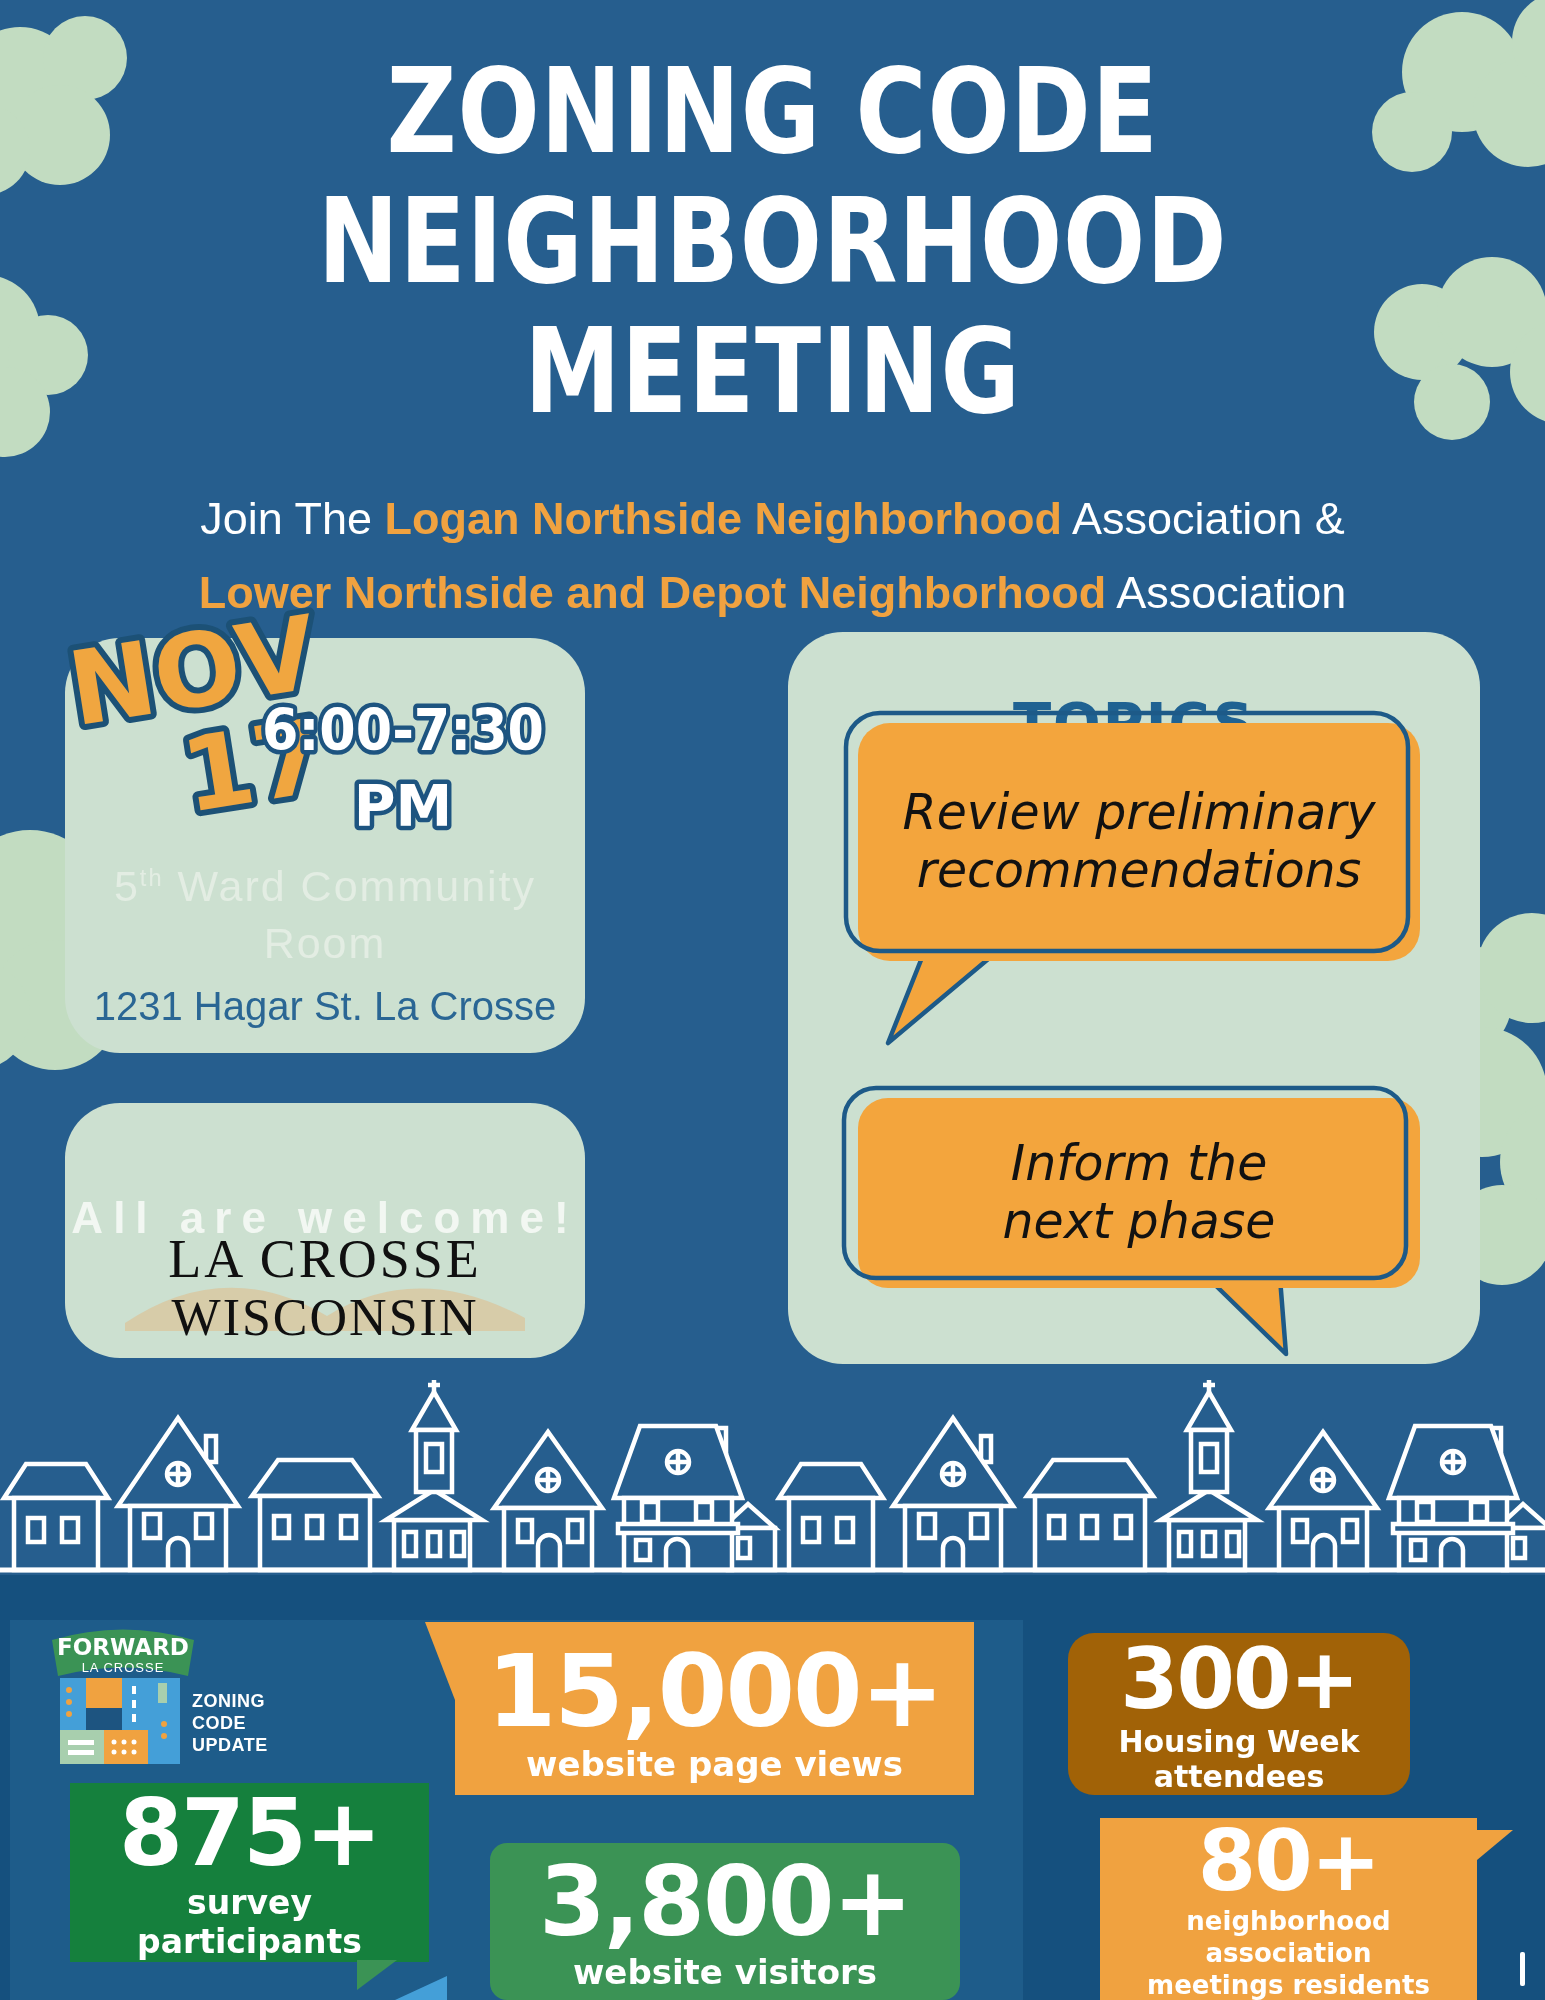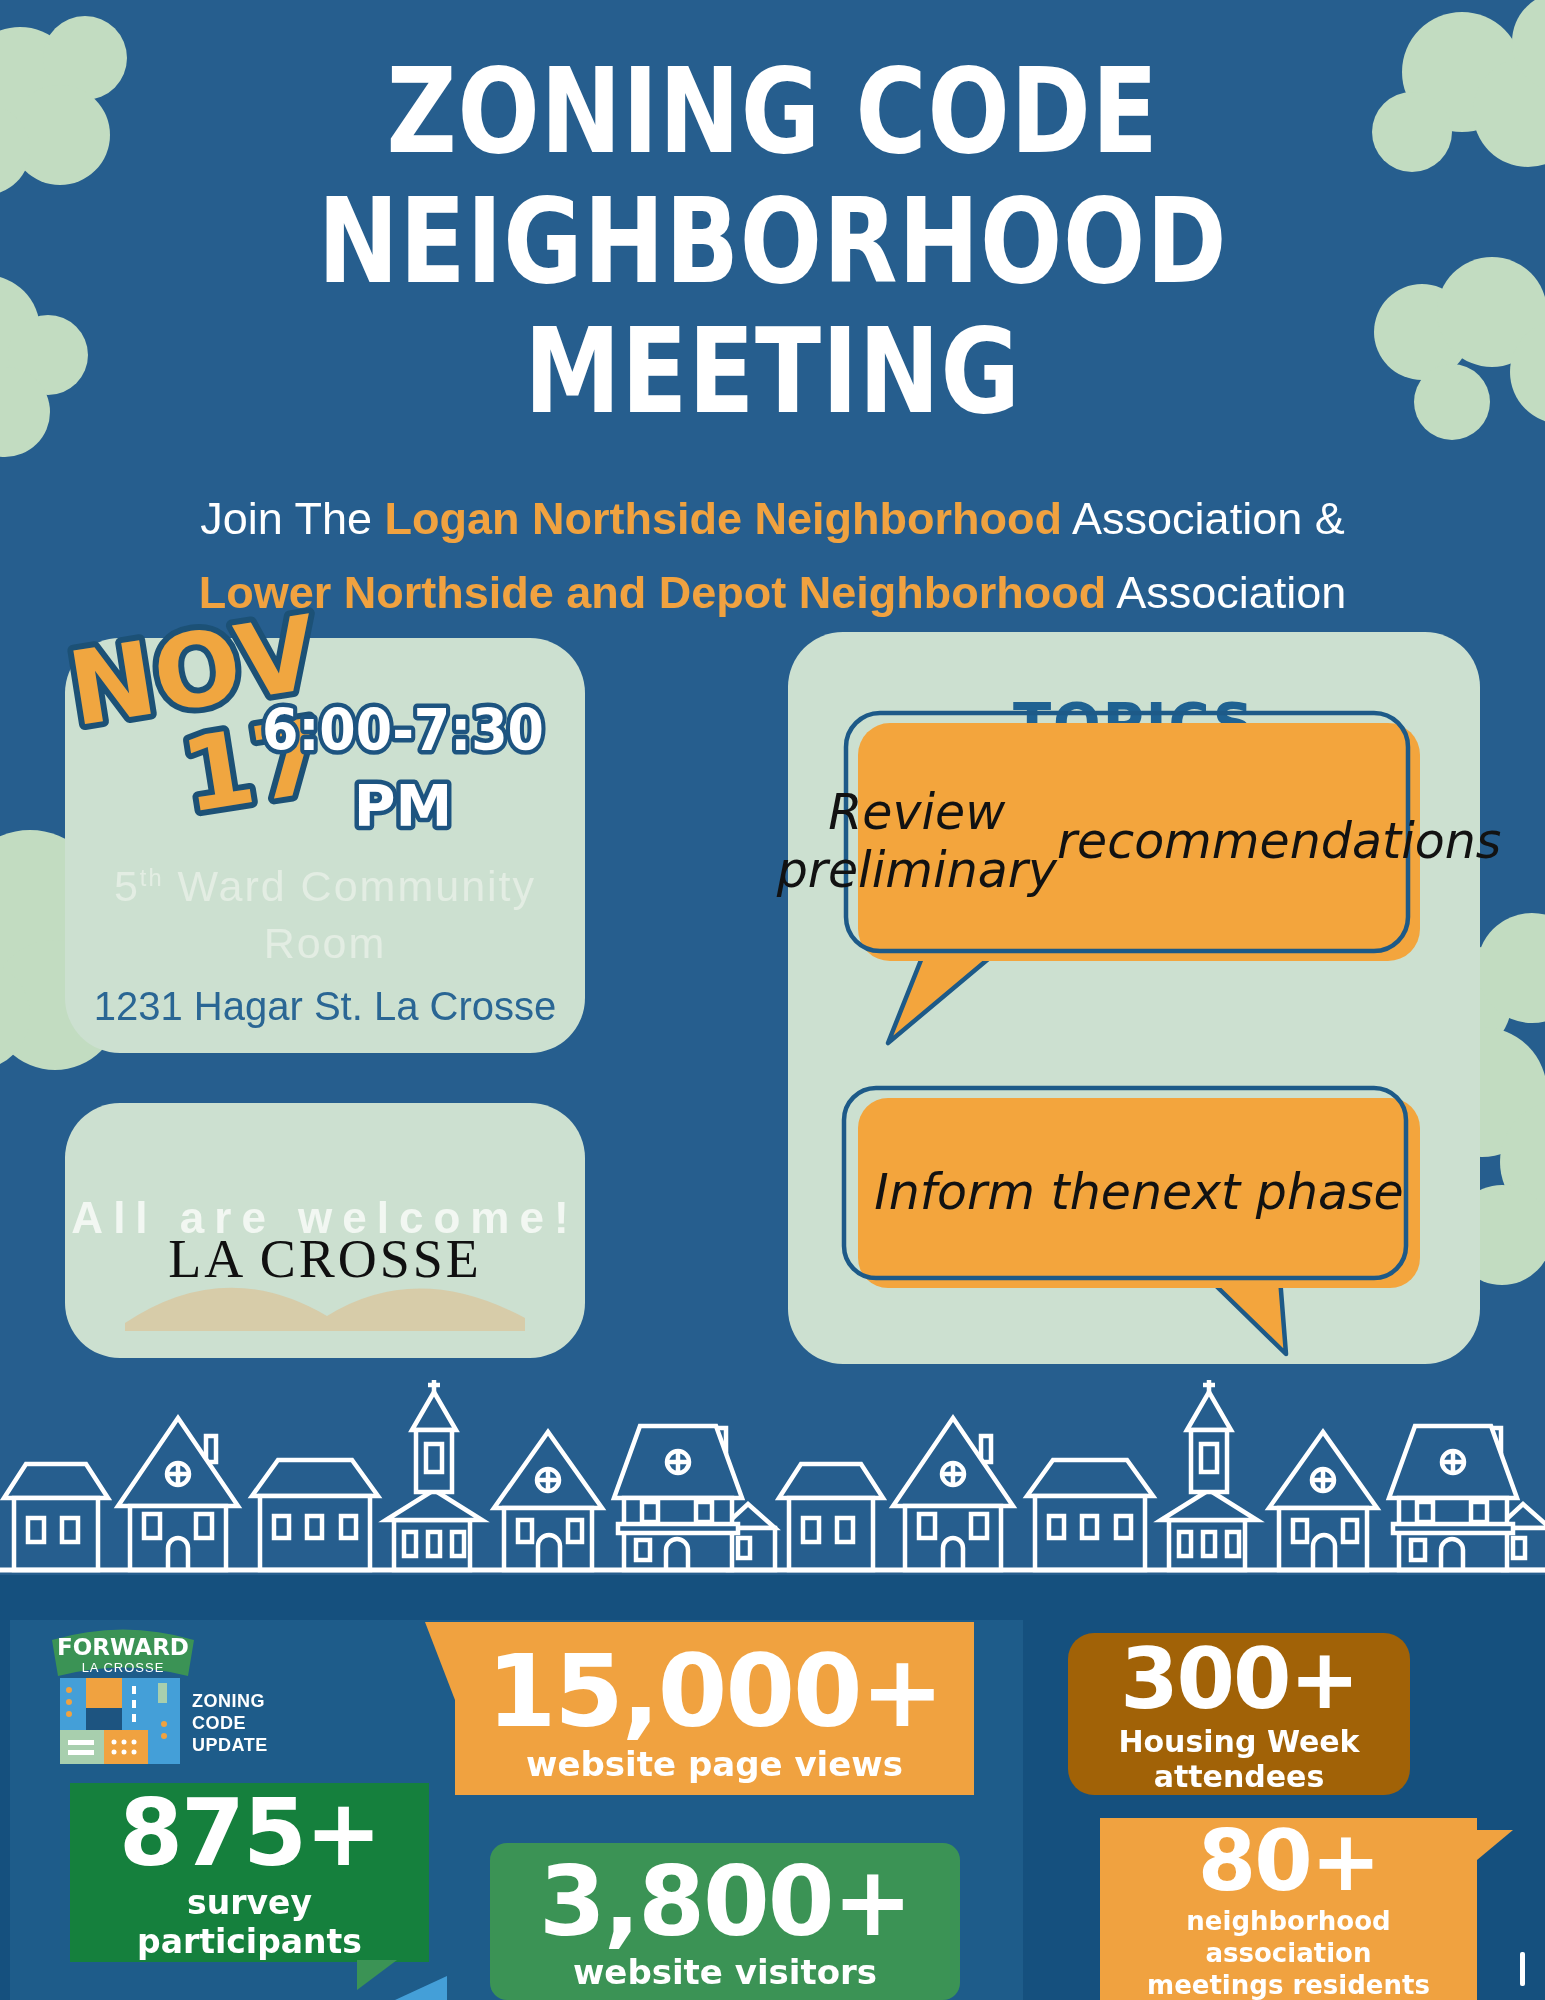--- a/index.html
+++ b/index.html
@@ -26,21 +26,21 @@
   .welcome{left:65px;top:1193px;width:520px;text-align:center;color:#f2f7f2;
            font-size:44px;letter-spacing:10px;font-weight:700;}
   .city-line1{left:65px;top:1228px;width:520px;text-align:center;color:#101010;
               font-family:"Liberation Serif", serif;font-size:54px;letter-spacing:3px;}
   .city-line2{left:65px;top:1288px;width:520px;text-align:center;color:#101010;
               font-family:"Liberation Serif", serif;font-size:52px;letter-spacing:2px;}
   .topics-heading{left:788px;top:690px;width:692px;text-align:center;color:#1f6292;
                   font-size:56px;font-weight:800;letter-spacing:2px;font-family:"DejaVu Sans",sans-serif;}
   
   .bubble{position:absolute;}
-  .bubble-text{position:absolute;display:flex;flex-direction:row;align-items:center;
+  .bubble-text{position:absolute;display:flex;flex-direction:column;align-items:center;
                justify-content:center;text-align:center;color:#121212;
                font-style:italic;font-size:49px;line-height:58px;font-family:"DejaVu Sans",sans-serif;}
   
   .footer-bg{left:0;top:1575px;width:1545px;height:425px;background:#15507e;}
   .footer-panel{left:10px;top:1620px;width:1013px;height:380px;background:#1e5c8a;}
   .logo-caption{left:192px;top:1690px;color:#ffffff;font-size:18px;font-weight:700;
                 line-height:22px;letter-spacing:.5px;}
   .stat{position:absolute;display:flex;flex-direction:column;align-items:center;
         justify-content:center;text-align:center;color:#ffffff;}
   .stat .value{font-family:"DejaVu Sans",sans-serif;font-weight:700;letter-spacing:-2px;}
@@ -141,20 +141,21 @@
     <div>Room</div>
   </div>
   <div class="abs address">1231 Hagar St. La Crosse</div>
 
   <div class="abs card card-left2"></div>
   <div class="abs welcome">All are welcome!</div>
   <svg class="abs" width="420" height="100" style="left:115px;top:1238px">
     <path d="M10,85 Q110,18 212,78 Q302,22 410,80 L410,93 L10,93 Z" fill="#d8c8a2" opacity="0.85"></path>
   </svg>
   <div class="abs city-line1">LA CROSSE</div>
+  <div class="abs city-line2">WISCONSIN</div>
 
   <div class="abs card card-right"></div>
   <div class="abs topics-heading">TOPICS</div>
 
   <div class="bubble" style="left:828px;top:703px;width:650px;height:350px">
     <svg width="650" height="350" style="position:absolute;left:0;top:0">
       <polygon points="95,252 165,252 60,340" fill="#f3a53d" stroke="#1d5a88" stroke-width="4.5" stroke-linejoin="round"></polygon>
       <rect x="30" y="20" width="562" height="238" rx="32" fill="#f3a53d"></rect>
       <rect x="18" y="10" width="562" height="238" rx="34" fill="none" stroke="#1d5a88" stroke-width="4.5"></rect>
     </svg>

